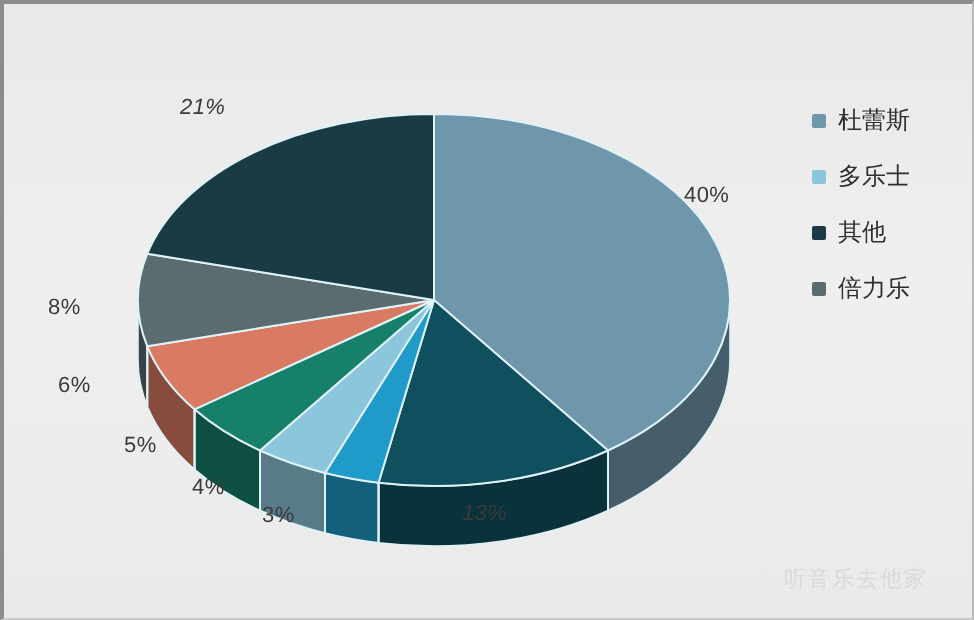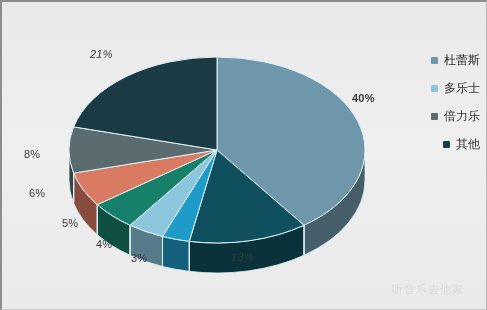--- a/index.html
+++ b/index.html
@@ -52,21 +52,20 @@
 
   
   #legend {
     position: absolute;
     right: 6px;
     top: 44px;
     width: 74px;
     display: flex;
     flex-direction: column;
     gap: 0px;
-    align-items: flex-end;
   }
   .legend-item {
     display: flex;
     align-items: center;
     height: 28px;
     gap: 6px;
   }
   .legend-swatch {
     width: 7px;
     height: 7px;
@@ -137,21 +136,21 @@
         <path d="M 215 148 L 301.992217339286 223.2385804768701 A 148 93 0 0 1 187.26756544131274 239.35271431776806 Z" fill="#10505e" stroke="#dff2f7" stroke-width="1" stroke-linejoin="round"></path>
         <path d="M 215 148 L 187.26756544131274 239.35271431776806 A 148 93 0 0 1 160.51756620266764 234.46921318760738 Z" fill="#1f9bc9" stroke="#dff2f7" stroke-width="1" stroke-linejoin="round"></path>
         <path d="M 215 148 L 160.51756620266764 234.46921318760738 A 148 93 0 0 1 128.00778266071399 223.2385804768701 Z" fill="#8cc6dc" stroke="#dff2f7" stroke-width="1" stroke-linejoin="round"></path>
         <path d="M 215 148 L 128.00778266071399 223.2385804768701 A 148 93 0 0 1 95.2654848325078 202.6640284632 Z" fill="#17806b" stroke="#dff2f7" stroke-width="1" stroke-linejoin="round"></path>
         <path d="M 215 148 L 95.2654848325078 202.6640284632 A 148 93 0 0 1 71.64969215296259 171.12815950633149 Z" fill="#d97b63" stroke="#dff2f7" stroke-width="1" stroke-linejoin="round"></path>
         <path d="M 215 148 L 71.64969215296259 171.12815950633149 A 148 93 0 0 1 71.64969215296259 124.87184049366849 Z" fill="#5b6c70" stroke="#dff2f7" stroke-width="1" stroke-linejoin="round"></path>
         <path d="M 215 148 L 71.64969215296259 124.87184049366849 A 148 93 0 0 1 214.99999999999997 55 Z" fill="#1b3b44" stroke="#dff2f7" stroke-width="1" stroke-linejoin="round"></path>
       </g>
     </svg>
 
-  <div class="pct-label" style="left:350px; top:90px;font-weight:bold;">40%</div>
+  <div class="pct-label" style="left:340px; top:90px;">40%</div>
 
   <div class="pct-label" style="left:229px; top:249px;font-style:italic;">13%</div>
 
   <div class="pct-label" style="left:129px; top:250px;">3%</div>
 
   <div class="pct-label" style="left:94px; top:236px;">4%</div>
 
   <div class="pct-label" style="left:60px; top:215px;">5%</div>
 
   <div class="pct-label" style="left:27px; top:185px;">6%</div>
@@ -170,27 +169,27 @@
 
 
     <div class="legend-item">
       <span class="legend-swatch" style="background: rgb(140, 198, 220);"></span>
       <span class="legend-label">多乐士</span>
     </div>
 
 
 
     <div class="legend-item">
-      <span class="legend-swatch" style="background: rgb(91, 108, 112);"></span>
-      <span class="legend-label">倍力乐</span>
+      <span class="legend-swatch" style="background: rgb(27, 59, 68);"></span>
+      <span class="legend-label">其他</span>
     </div>
 
     <div class="legend-item">
-      <span class="legend-swatch" style="background: rgb(27, 59, 68);"></span>
-      <span class="legend-label">其他</span>
+      <span class="legend-swatch" style="background: rgb(91, 108, 112);"></span>
+      <span class="legend-label">倍力乐</span>
     </div>
 
   </div>
 
   <div id="footer-rule"></div>
 
   <div id="watermark">听音乐去他家</div>
 
 </div>
 

